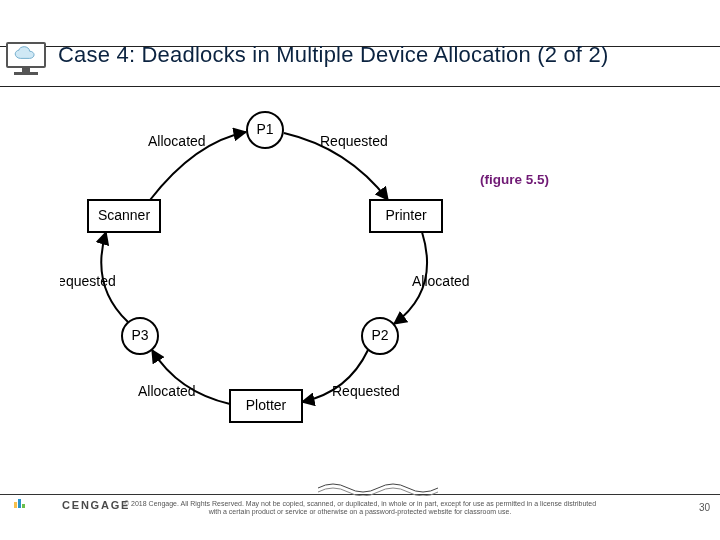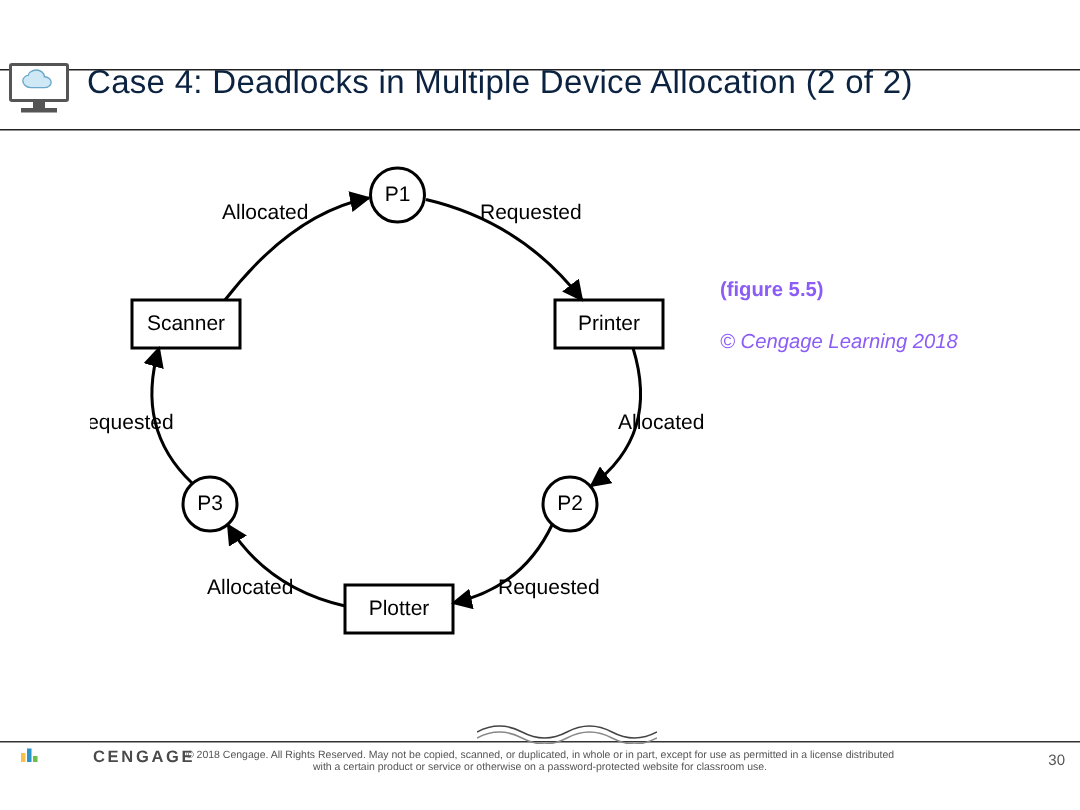--- a/index.html
+++ b/index.html
@@ -80,25 +80,25 @@
   }
   .edge-label {
     font-family: "Segoe UI", Arial, sans-serif;
     font-size: 14px;
     fill: #000;
   }
 
   
   .caption {
     position: absolute;
-    left: 480px; top: 184px;
+    left: 480px; top: 171px;
     width: 230px;
     font-size: 13.5px;
     line-height: 1.3;
-    color: #8b5cf6;
+    color: #701a75;
   }
   .caption .fig-ref {
     font-weight: 700;
     display: block;
   }
   .caption .copyright {
     font-style: italic;
   }
 
   
@@ -216,21 +216,20 @@
     <text class="edge-label" x="78" y="296" text-anchor="start">Allocated</text>
 
     <path d="M68 222 Q30 186 46 132" fill="none" stroke="#000" stroke-width="2" marker-end="url(#arrow)"></path>
     <text class="edge-label" x="-12" y="186" text-anchor="start">Requested</text>
   </svg>
 </div>
 
 <div class="caption">
   <span class="fig-ref">(figure 5.5)</span>
   <br>
-  <span class="copyright">© Cengage Learning 2018</span>
 </div>
 
 <div class="footer-rules">
   <hr style="top:0">
   <svg class="wavy-divider" viewBox="0 0 120 20">
     <path d="M0 12 Q15 4 30 12 T60 12 T90 12 T120 12" fill="none" stroke="#444" stroke-width="1"></path>
     <path d="M0 16 Q15 8 30 16 T60 16 T90 16 T120 16" fill="none" stroke="#888" stroke-width="1"></path>
   </svg>
 </div>
 

